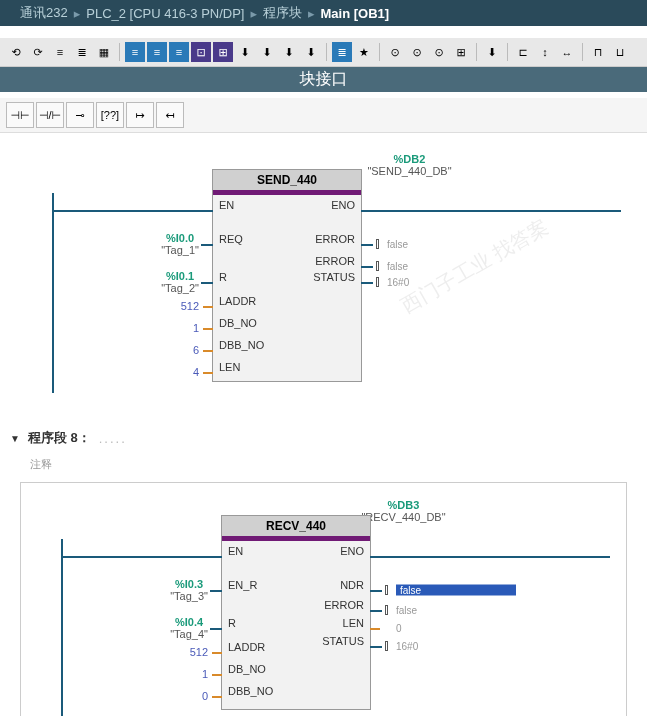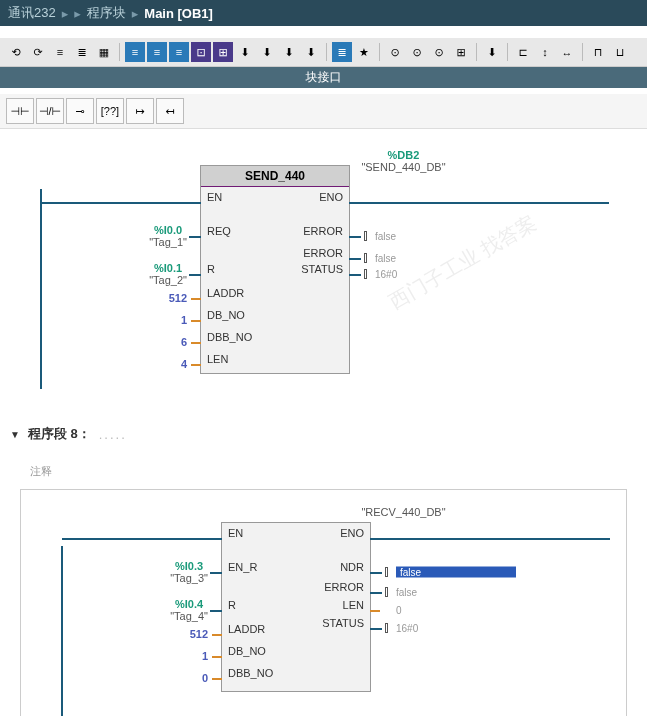--- a/index.html
+++ b/index.html
@@ -1,78 +1,79 @@
 <!DOCTYPE html>
 <html><head>
 <meta charset="utf-8">
 <style>
   * { box-sizing: border-box; margin: 0; padding: 0; }
   body { font-family: "Segoe UI", Arial, sans-serif; font-size: 12px; background: #fff; width: 647px; }
   
-  .breadcrumb { background: #2a4a5a; color: #fff; padding: 4px 8px; display: flex; align-items: center; gap: 6px; font-size: 13px; }
+  .breadcrumb { background: #2a4a5a; color: #fff; padding: 4px 20px; display: flex; align-items: center; gap: 6px; font-size: 13px; }
   .breadcrumb span { color: #b8d0d8; }
   .breadcrumb .sep { color: #7a9aaa; }
   .breadcrumb .current { font-weight: bold; color: #fff; }
   
   .toolbar { background: #e8e8e8; border-bottom: 1px solid #ccc; padding: 4px 6px; display: flex; gap: 2px; align-items: center; margin-top: 12px; }
   .tb-btn { width: 20px; height: 20px; display: inline-flex; align-items: center; justify-content: center; cursor: pointer; font-size: 11px; }
   .tb-sep { width: 1px; height: 18px; background: #bbb; margin: 0 3px; }
   
-  .block-header { background: #4a6a7a; color: #fff; text-align: center; padding: 2px; font-size: 12px; }
+  .block-header { background: #4a6a7a; color: #fff; text-align: center; padding: 2px; font-size: 16px; }
   
   .lad-toolbar { background: #f5f5f5; border-bottom: 1px solid #ddd; padding: 4px 6px; display: flex; gap: 2px; margin-top: 6px; }
   .lad-btn { width: 28px; height: 26px; border: 1px solid #bbb; background: #fafafa; display: inline-flex; align-items: center; justify-content: center; cursor: pointer; font-size: 11px; }
   
   .canvas { background: #fff; padding: 0; position: relative; }
   
   .network { position: relative; padding-top: 20px; }
   
   .rail { position: absolute; left: 40px; top: 0; bottom: 0; width: 2px; background: #1a5a7a; }
   .fb-instance { text-align: center; font-size: 11px; }
   .fb-instance .db-addr { color: #1a9a7a; font-weight: bold; margin-left: 160px; }
   .fb-instance .db-name { color: #555; margin-left: 160px; }
   
   .fb-box { position: absolute; left: 200px; width: 150px; background: #eaeaea; border: 1px solid #999; }
-  .fb-title { background: #d0d0d0; text-align: center; font-weight: bold; padding: 3px; border-bottom: 1px solid #701a75; font-size: 12px; }
+  .fb-title { background: #d0d0d0; text-align: center; font-weight: bold; padding: 3px; border-bottom: 5px solid #701a75; font-size: 12px; }
   .fb-body { position: relative; background: #f2f2f2; }
   
   .fb-pin { position: absolute; font-size: 11px; color: #333; }
   .fb-pin.left { left: 6px; }
   .fb-pin.right { right: 6px; }
   
   .pin-row { position: relative; height: 22px; }
   
   .input-tag { position: absolute; right: 100%; margin-right: 14px; text-align: right; white-space: nowrap; font-size: 11px; top: 50%; transform: translateY(-50%); }
   .input-tag .addr { color: #1a9a7a; font-weight: bold; display: block; text-align: center; }
   .input-tag .name { color: #555; display: block; }
-  .input-tag .lit { color: #4a5ab8; font-weight: bold; }
+  .input-tag .lit { color: #4a5ab8; }
   
   .output-val { position: absolute; left: 100%; margin-left: 26px; white-space: nowrap; font-size: 10px; top: 50%; transform: translateY(-50%); }
   .output-val .val { color: #999; }
   .output-val.selected .val { background: #2a5ab8; color: #fff; padding: 0 4px; }
   
   .wire-h { position: absolute; height: 2px; background: #1a5a7a; }
   .wire-stub { position: absolute; height: 2px; background: #1a5a7a; width: 12px; }
   .wire-orange { position: absolute; height: 2px; background: #d98a2a; width: 10px; }
   .stub-box { position: absolute; width: 3px; height: 10px; border: 1px solid #555; top: 50%; transform: translateY(-50%); }
   
   .section-hdr { display: flex; align-items: center; gap: 8px; padding: 6px 10px; font-size: 13px; color: #333; margin-top: 30px; }
   .section-hdr .arrow { font-size: 10px; }
   .section-hdr .title { font-weight: bold; }
   .section-hdr .dots { color: #bbb; letter-spacing: 2px; }
-  .comment { color: #999; font-size: 11px; margin: 15px 30px 10px; }
+  .comment { color: #999; font-size: 11px; margin: 4px 30px 10px; }
   
   .watermark { position: absolute; color: #ddd; font-size: 20px; transform: rotate(-30deg); pointer-events: none; z-index: 0; opacity: 0.5; }
 </style>
 </head>
 <body>
 
 <div class="breadcrumb">
   <span>通讯232</span>
   <span class="sep">▸</span>
+  <span>PLC_2 [CPU 416-3 PN/DP]</span>
   <span class="sep">▸</span>
   <span>程序块</span>
   <span class="sep">▸</span>
   <span class="current">Main [OB1]</span>
 </div>
 
 <div class="toolbar">
   <span class="tb-btn">⟲</span>
   <span class="tb-btn">⟳</span>
   <span class="tb-btn">≡</span>
@@ -115,21 +116,21 @@
   <span class="lad-btn">⊣⊢</span>
   <span class="lad-btn">⊣/⊢</span>
   <span class="lad-btn">⊸</span>
   <span class="lad-btn">[??]</span>
   <span class="lad-btn">↦</span>
   <span class="lad-btn">↤</span>
 </div>
 
 <div class="canvas">
 
-  <div class="network" style="height:260px;">
+  <div class="network" style="height:260px;margin-left:12px;">
     <div class="rail" style="top:60px; height:200px;"></div>
 
     <div class="fb-instance">
       <div class="db-addr">%DB2</div>
       <div class="db-name">"SEND_440_DB"</div>
     </div>
 
     <div class="fb-box" style="top:36px;">
       <div class="fb-title">SEND_440</div>
       <div class="fb-body" style="height:186px;">
@@ -206,24 +207,26 @@
     <span class="arrow">▼</span>
     <span class="title">程序段 8：</span>
     <span class="dots">.....</span>
   </div>
   <div class="comment">注释</div>
 
   <div class="network" style="height:240px; border:1px solid #ccc; margin:0 20px; padding-top:16px;">
     <div class="rail" style="top:56px; height:180px;"></div>
 
     <div class="fb-instance">
+      <div class="db-addr">%DB3</div>
       <div class="db-name">"RECV_440_DB"</div>
     </div>
 
     <div class="fb-box" style="top:32px;">
+      <div class="fb-title">RECV_440</div>
       <div class="fb-body" style="height:168px;">
         <div class="pin-row" style="top:4px; position:absolute; width:100%;">
           <span class="fb-pin left">EN</span>
           <span class="fb-pin right">ENO</span>
           <div class="wire-h" style="left:-160px; width:160px; top:50%;"></div>
           <div class="wire-h" style="right:-240px; width:240px; top:50%;"></div>
         </div>
         <div class="pin-row" style="top:38px; position:absolute; width:100%;">
           <span class="fb-pin left">EN_R</span>
           <span class="fb-pin right">NDR</span>

